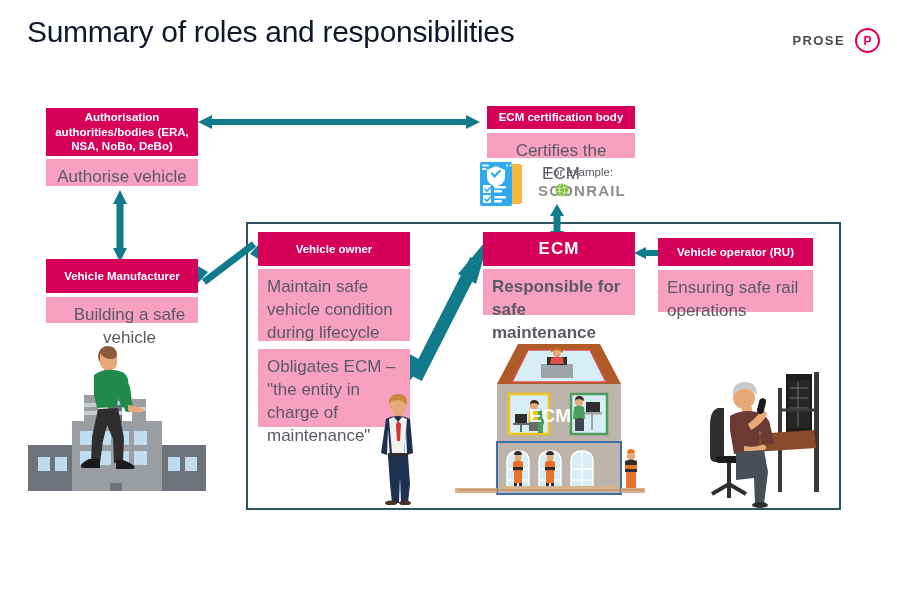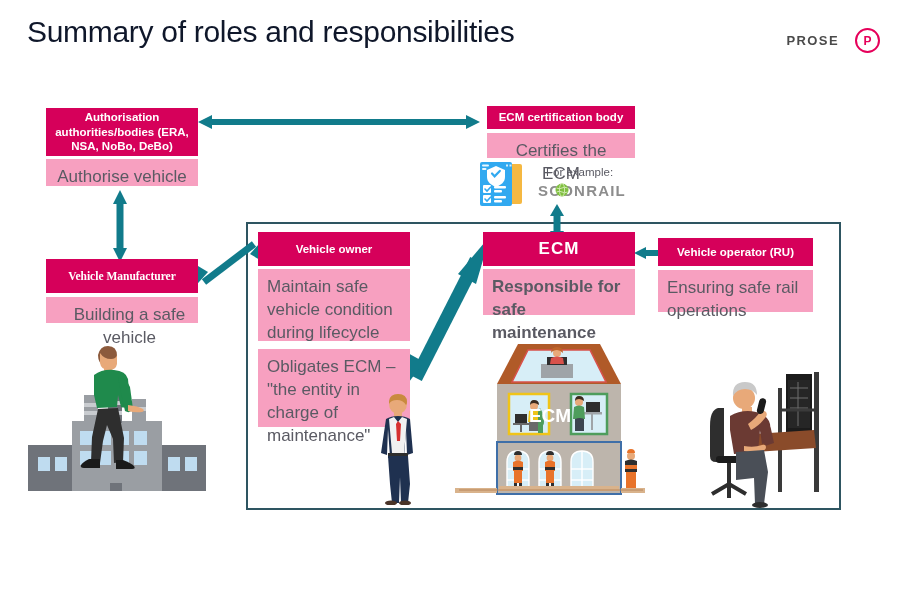--- a/index.html
+++ b/index.html
@@ -8,21 +8,21 @@
     font-family:"Liberation Sans", sans-serif;position:relative;
   }
   .stage{position:absolute;left:0;top:0;width:900px;height:600px;}
 
   
   .page-title{
     position:absolute;left:27px;top:15px;
     font-size:30px;font-weight:400;color:#0f172a;letter-spacing:-0.3px;
     white-space:nowrap;
   }
-  .brand{position:absolute;right:20px;top:28px;display:flex;align-items:center;gap:16px;}
+  .brand{position:absolute;right:20px;top:28px;display:flex;align-items:center;gap:10px;}
   .brand-word{font-size:13px;font-weight:700;color:#4a4a4a;letter-spacing:1.4px;}
   .brand-mark{
     width:21px;height:21px;border-radius:50%;border:2.5px solid #E6005A;
     color:#E6005A;font-size:12px;font-weight:700;
     display:flex;align-items:center;justify-content:center;line-height:1;
   }
 
   
   .card{position:absolute;}
   .card-head{
@@ -157,21 +157,21 @@
   <div class="illu" style="left:555px;top:183px;">
     <svg width="14" height="14" viewBox="0 0 14 14">
       <circle cx="7" cy="7" r="6.5" fill="#7FBF3F"></circle>
       <path d="M1.5 5 q3 1.5 5.5 0 q2.5-1.5 5.5 0" stroke="#cfe8b0" stroke-width="1" fill="none"></path>
       <path d="M1.5 9 q3 -1.5 5.5 0 q2.5 1.5 5.5 0" stroke="#cfe8b0" stroke-width="1" fill="none"></path>
       <ellipse cx="7" cy="7" rx="2.6" ry="6.5" stroke="#cfe8b0" stroke-width="1" fill="none"></ellipse>
     </svg>
   </div>
 
   <div class="card" style="left:46px;top:259px;width:152px;">
-    <div class="card-head" style="height:34px;font-family:Liberation Serif, serif;">Vehicle Manufacturer</div>
+    <div class="card-head" style="height:34px;">Vehicle Manufacturer</div>
     <div class="card-body center" style="height:26px;margin-top:4px;padding-left:24px;">Building a safe vehicle</div>
   </div>
 
   <div class="illu" style="left:28px;top:333px;">
     <svg width="178" height="158" viewBox="0 0 178 158">
 
       <rect x="0" y="112" width="48" height="46" fill="#6F737A"></rect>
       <rect x="10" y="124" width="12" height="14" fill="#BFDCF0"></rect>
       <rect x="27" y="124" width="12" height="14" fill="#BFDCF0"></rect>
       <rect x="130" y="112" width="48" height="46" fill="#6F737A"></rect>

